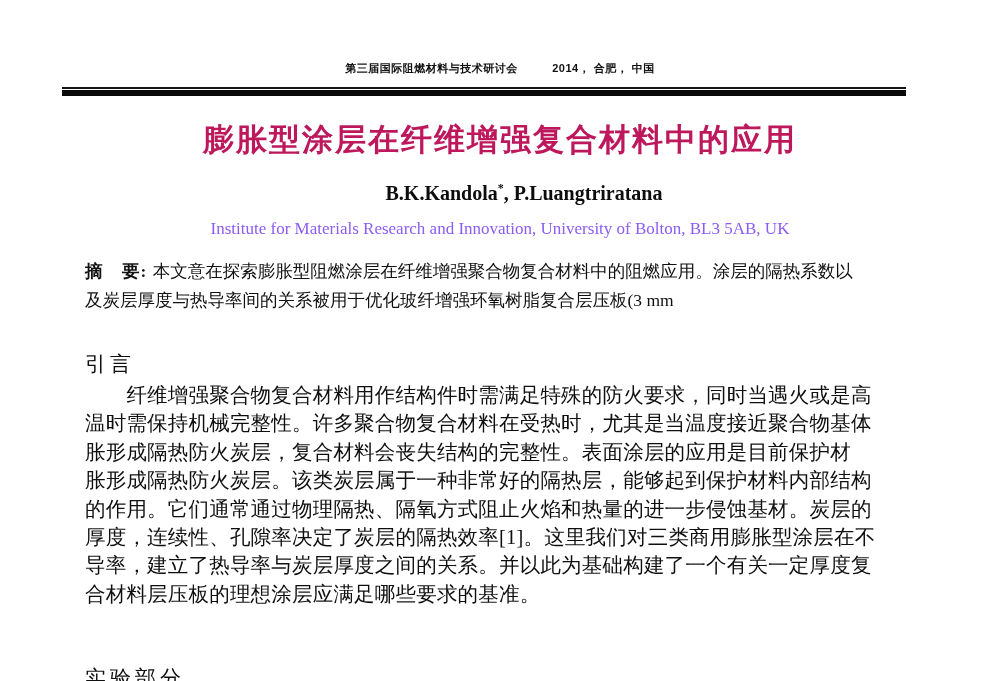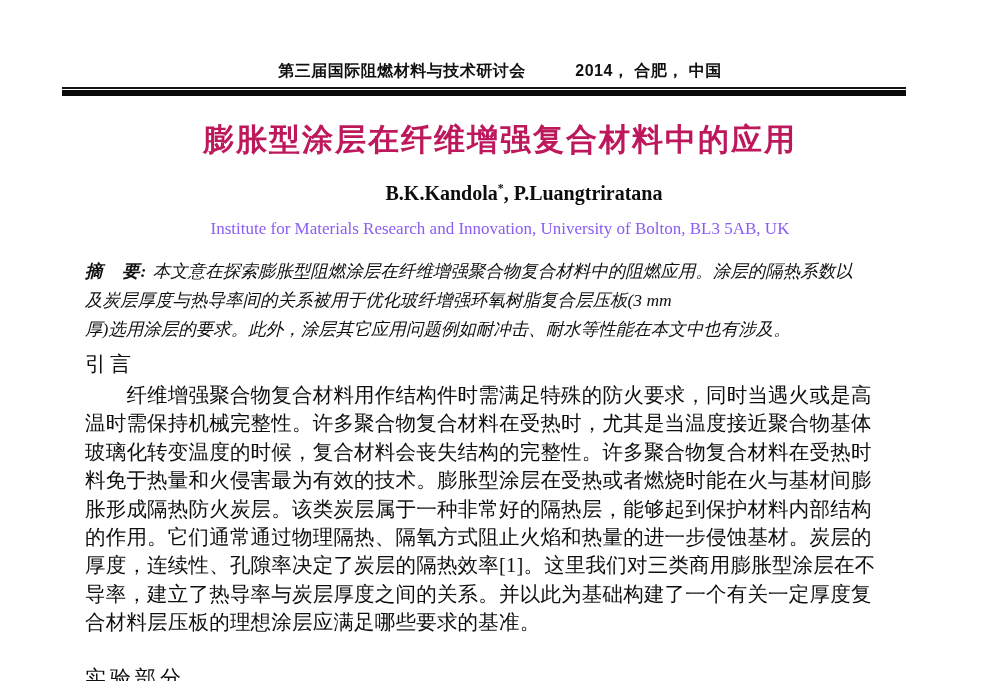--- a/index.html
+++ b/index.html
@@ -12,21 +12,21 @@
     overflow: hidden;
     color: #141414;
     font-family: "Liberation Serif", serif;
   }
   .running-head {
     position: absolute;
     top: 61px; left: 0; right: 0;
     text-align: center;
     font-family: "Liberation Sans", sans-serif;
     font-weight: 700;
-    font-size: 16px;
+    font-size: 11px;
     letter-spacing: 0.5px;
     color: #101010;
     white-space: pre;
   }
   .head-rule {
     position: absolute;
     top: 87px; left: 62px;
     width: 844px; height: 9px;
     background: linear-gradient(#141414 0 2px, #ffffff 2px 3px, #0a0a0a 3px 9px);
   }
@@ -56,21 +56,20 @@
     text-align: center;
     font-size: 17px;
     color: #8b5cf6;
   }
   .abstract {
     position: absolute;
     top: 257px; left: 85px;
     width: 836px;
     font-size: 17.5px;
     color: #101010;
-    font-style: italic;
   }
   .abstract .line { line-height: 29px; }
   .abstract-label { font-weight: 700; letter-spacing: 1px; }
   .sec-heading {
     position: absolute;
     left: 85px;
     font-size: 21px;
     font-weight: 400;
     letter-spacing: 4px;
     color: #101010;
@@ -102,31 +101,29 @@
   <h1 class="title">膨胀型涂层在纤维增强复合材料中的应用</h1>
 
   <div class="authors"><span>B.K.Kandola</span><sup>*</sup><span>, P.Luangtriratana</span></div>
 
   <div class="affiliation">Institute for Materials Research and Innovation, University of Bolton, BL3 5AB, UK</div>
 
   <div class="abstract">
     <div class="line"><span class="abstract-label">摘　要: </span><span>本文意在探索膨胀型阻燃涂层在纤维增强聚合物复合材料中的阻燃应用。涂层的隔热系数以</span></div>
     <div>
         <div class="line">及炭层厚度与热导率间的关系被用于优化玻纤增强环氧树脂复合层压板(3 mm</div>
-        <div class="line">厚)选用涂层的要求。此外，涂层其它应用问题例如耐冲击、耐水等性能在本文中也有涉及。</div>
       </div>
   </div>
 
   <h2 class="sec-heading" id="sec1-heading">引言</h2>
 
   <div class="body-text">
       <div class="line">　　纤维增强聚合物复合材料用作结构件时需满足特殊的防火要求，同时当遇火或是高</div>
       <div class="line">温时需保持机械完整性。许多聚合物复合材料在受热时，尤其是当温度接近聚合物基体</div>
-      <div class="line">玻璃化转变温度的时候，复合材料会丧失结构的完整性。许多聚合物复合材料在受热时</div>
-      <div class="line">料免于热量和火侵害最为有效的技术。膨胀型涂层在受热或者燃烧时能在火与基材间膨</div>
+      <div class="line">胀形成隔热防火炭层，复合材料会丧失结构的完整性。表面涂层的应用是目前保护材</div>
       <div class="line">胀形成隔热防火炭层。该类炭层属于一种非常好的隔热层，能够起到保护材料内部结构</div>
       <div class="line">的作用。它们通常通过物理隔热、隔氧方式阻止火焰和热量的进一步侵蚀基材。炭层的</div>
       <div class="line">厚度，连续性、孔隙率决定了炭层的隔热效率[1]。这里我们对三类商用膨胀型涂层在不</div>
       <div class="line">导率，建立了热导率与炭层厚度之间的关系。并以此为基础构建了一个有关一定厚度复</div>
       <div class="line">合材料层压板的理想涂层应满足哪些要求的基准。</div>
     </div>
 
   <h2 class="sec-heading" id="sec2-heading">实验部分</h2>
 
 </div>

